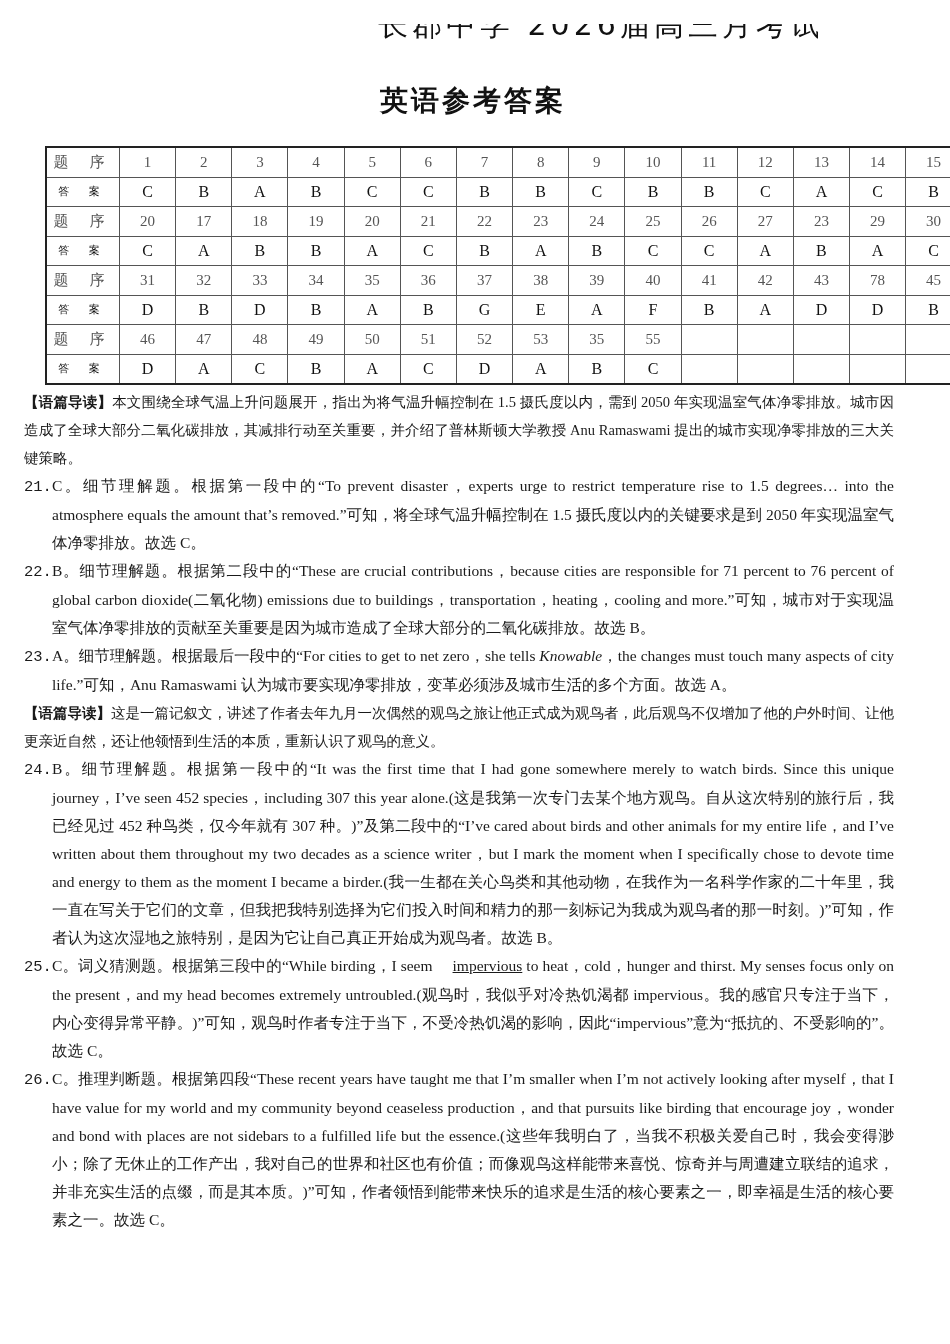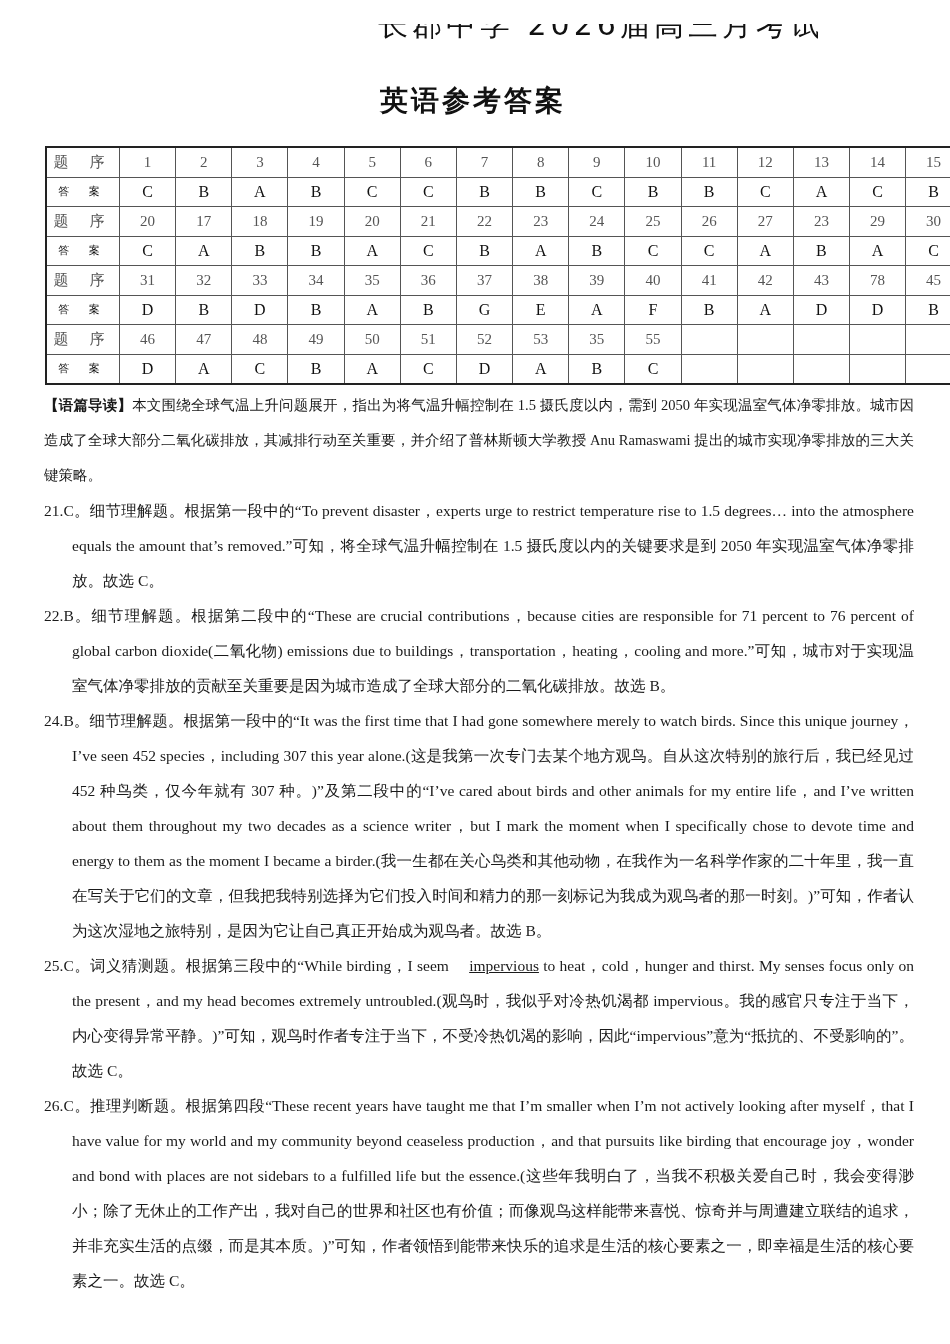--- a/index.html
+++ b/index.html
@@ -10,27 +10,27 @@
          margin-top: -14px; letter-spacing: 4px; white-space: nowrap; color: #111; }
   .title { position: absolute; left: 380px; top: 82px; font-family: "DejaVu Sans", sans-serif;
            font-size: 28px; font-weight: bold; letter-spacing: 3px; color: #111; }
   table.answers { position: absolute; left: 45px; top: 146px; width: 918px; border-collapse: collapse;
            border: 2px solid #222; table-layout: fixed; }
   table.answers td { border: 1px solid #555; height: 28.5px; text-align: center; padding: 0;
            font-family: "Liberation Serif", serif; font-size: 16px; }
   table.answers td.lbl { width: 72px; font-family: "DejaVu Sans", sans-serif; font-size: 11px; letter-spacing: 8px; color: #333; }
   table.answers tr.num td { color: #555; font-size: 15px; }
   table.answers tr.ans td { color: #111; }
-  .body { position: absolute; left: 44px; top: 388px; width: 870px; font-family: "Liberation Serif", "DejaVu Serif", serif;
-          font-size: 15.5px; line-height: 35px; text-align: justify; }
+  .body { position: absolute; left: 24px; top: 388px; width: 870px; font-family: "Liberation Serif", "DejaVu Serif", serif;
+          font-size: 15.5px; line-height: 28px; text-align: justify; }
   .para { margin: 0; }
   .intro .tag { font-family: "DejaVu Sans", sans-serif; font-weight: bold; font-size: 14.5px; }
   .intro { font-size: 14.5px; }
   .item { padding-left: 28px; text-indent: -28px; }
-  .item .qnum { font-family: Liberation Serif, serif; }
+  .item .qnum { font-family: Liberation Mono, monospace; }
   u.wd { text-decoration: underline; margin-left: 16px; }
   i { font-style: italic; }
 </style>
 </head>
 <body>
 
 <div class="cropped-header">
   <span>长郡中学 2026届高三月考试卷（五）</span>
 </div>
 
@@ -189,20 +189,26 @@
   <p class="para intro">
     <span class="tag">【语篇导读】</span><span>本文围绕全球气温上升问题展开，指出为将气温升幅控制在 1.5 摄氏度以内，需到 2050 年实现温室气体净零排放。城市因造成了全球大部分二氧化碳排放，其减排行动至关重要，并介绍了普林斯顿大学教授 Anu Ramaswami 提出的城市实现净零排放的三大关键策略。</span>
   </p>
   <p class="para item">
     <span class="qnum">21.</span><span>C。细节理解题。根据第一段中的“To prevent disaster，experts urge to restrict temperature rise to 1.5 degrees… into the atmosphere equals the amount that’s removed.”可知，将全球气温升幅控制在 1.5 摄氏度以内的关键要求是到 2050 年实现温室气体净零排放。故选 C。</span>
   </p>
   <p class="para item">
     <span class="qnum">22.</span><span>B。细节理解题。根据第二段中的“These are crucial contributions，because cities are responsible for 71 percent to 76 percent of global carbon dioxide(二氧化物) emissions due to buildings，transportation，heating，cooling and more.”可知，城市对于实现温室气体净零排放的贡献至关重要是因为城市造成了全球大部分的二氧化碳排放。故选 B。</span>
   </p>
   <p class="para item">
+    <span class="qnum">23.</span><span>A。细节理解题。根据最后一段中的“For cities to get to net zero，she tells </span><i>Knowable</i><span>，the changes must touch many aspects of city life.”可知，Anu Ramaswami 认为城市要实现净零排放，变革必须涉及城市生活的多个方面。故选 A。</span>
+  </p>
+  <p class="para intro">
+    <span class="tag">【语篇导读】</span><span>这是一篇记叙文，讲述了作者去年九月一次偶然的观鸟之旅让他正式成为观鸟者，此后观鸟不仅增加了他的户外时间、让他更亲近自然，还让他领悟到生活的本质，重新认识了观鸟的意义。</span>
+  </p>
+  <p class="para item">
     <span class="qnum">24.</span><span>B。细节理解题。根据第一段中的“It was the first time that I had gone somewhere merely to watch birds. Since this unique journey，I’ve seen 452 species，including 307 this year alone.(这是我第一次专门去某个地方观鸟。自从这次特别的旅行后，我已经见过 452 种鸟类，仅今年就有 307 种。)”及第二段中的“I’ve cared about birds and other animals for my entire life，and I’ve written about them throughout my two decades as a science writer，but I mark the moment when I specifically chose to devote time and energy to them as the moment I became a birder.(我一生都在关心鸟类和其他动物，在我作为一名科学作家的二十年里，我一直在写关于它们的文章，但我把我特别选择为它们投入时间和精力的那一刻标记为我成为观鸟者的那一时刻。)”可知，作者认为这次湿地之旅特别，是因为它让自己真正开始成为观鸟者。故选 B。</span>
   </p>
   <p class="para item">
     <span class="qnum">25.</span><span>C。词义猜测题。根据第三段中的“While birding，I seem </span><u class="wd">impervious</u><span> to heat，cold，hunger and thirst. My senses focus only on the present，and my head becomes extremely untroubled.(观鸟时，我似乎对冷热饥渴都 impervious。我的感官只专注于当下，内心变得异常平静。)”可知，观鸟时作者专注于当下，不受冷热饥渴的影响，因此“impervious”意为“抵抗的、不受影响的”。故选 C。</span>
   </p>
   <p class="para item">
     <span class="qnum">26.</span><span>C。推理判断题。根据第四段“These recent years have taught me that I’m smaller when I’m not actively looking after myself，that I have value for my world and my community beyond ceaseless production，and that pursuits like birding that encourage joy，wonder and bond with places are not sidebars to a fulfilled life but the essence.(这些年我明白了，当我不积极关爱自己时，我会变得渺小；除了无休止的工作产出，我对自己的世界和社区也有价值；而像观鸟这样能带来喜悦、惊奇并与周遭建立联结的追求，并非充实生活的点缀，而是其本质。)”可知，作者领悟到能带来快乐的追求是生活的核心要素之一，即幸福是生活的核心要素之一。故选 C。</span>
   </p>
 </div>
 

